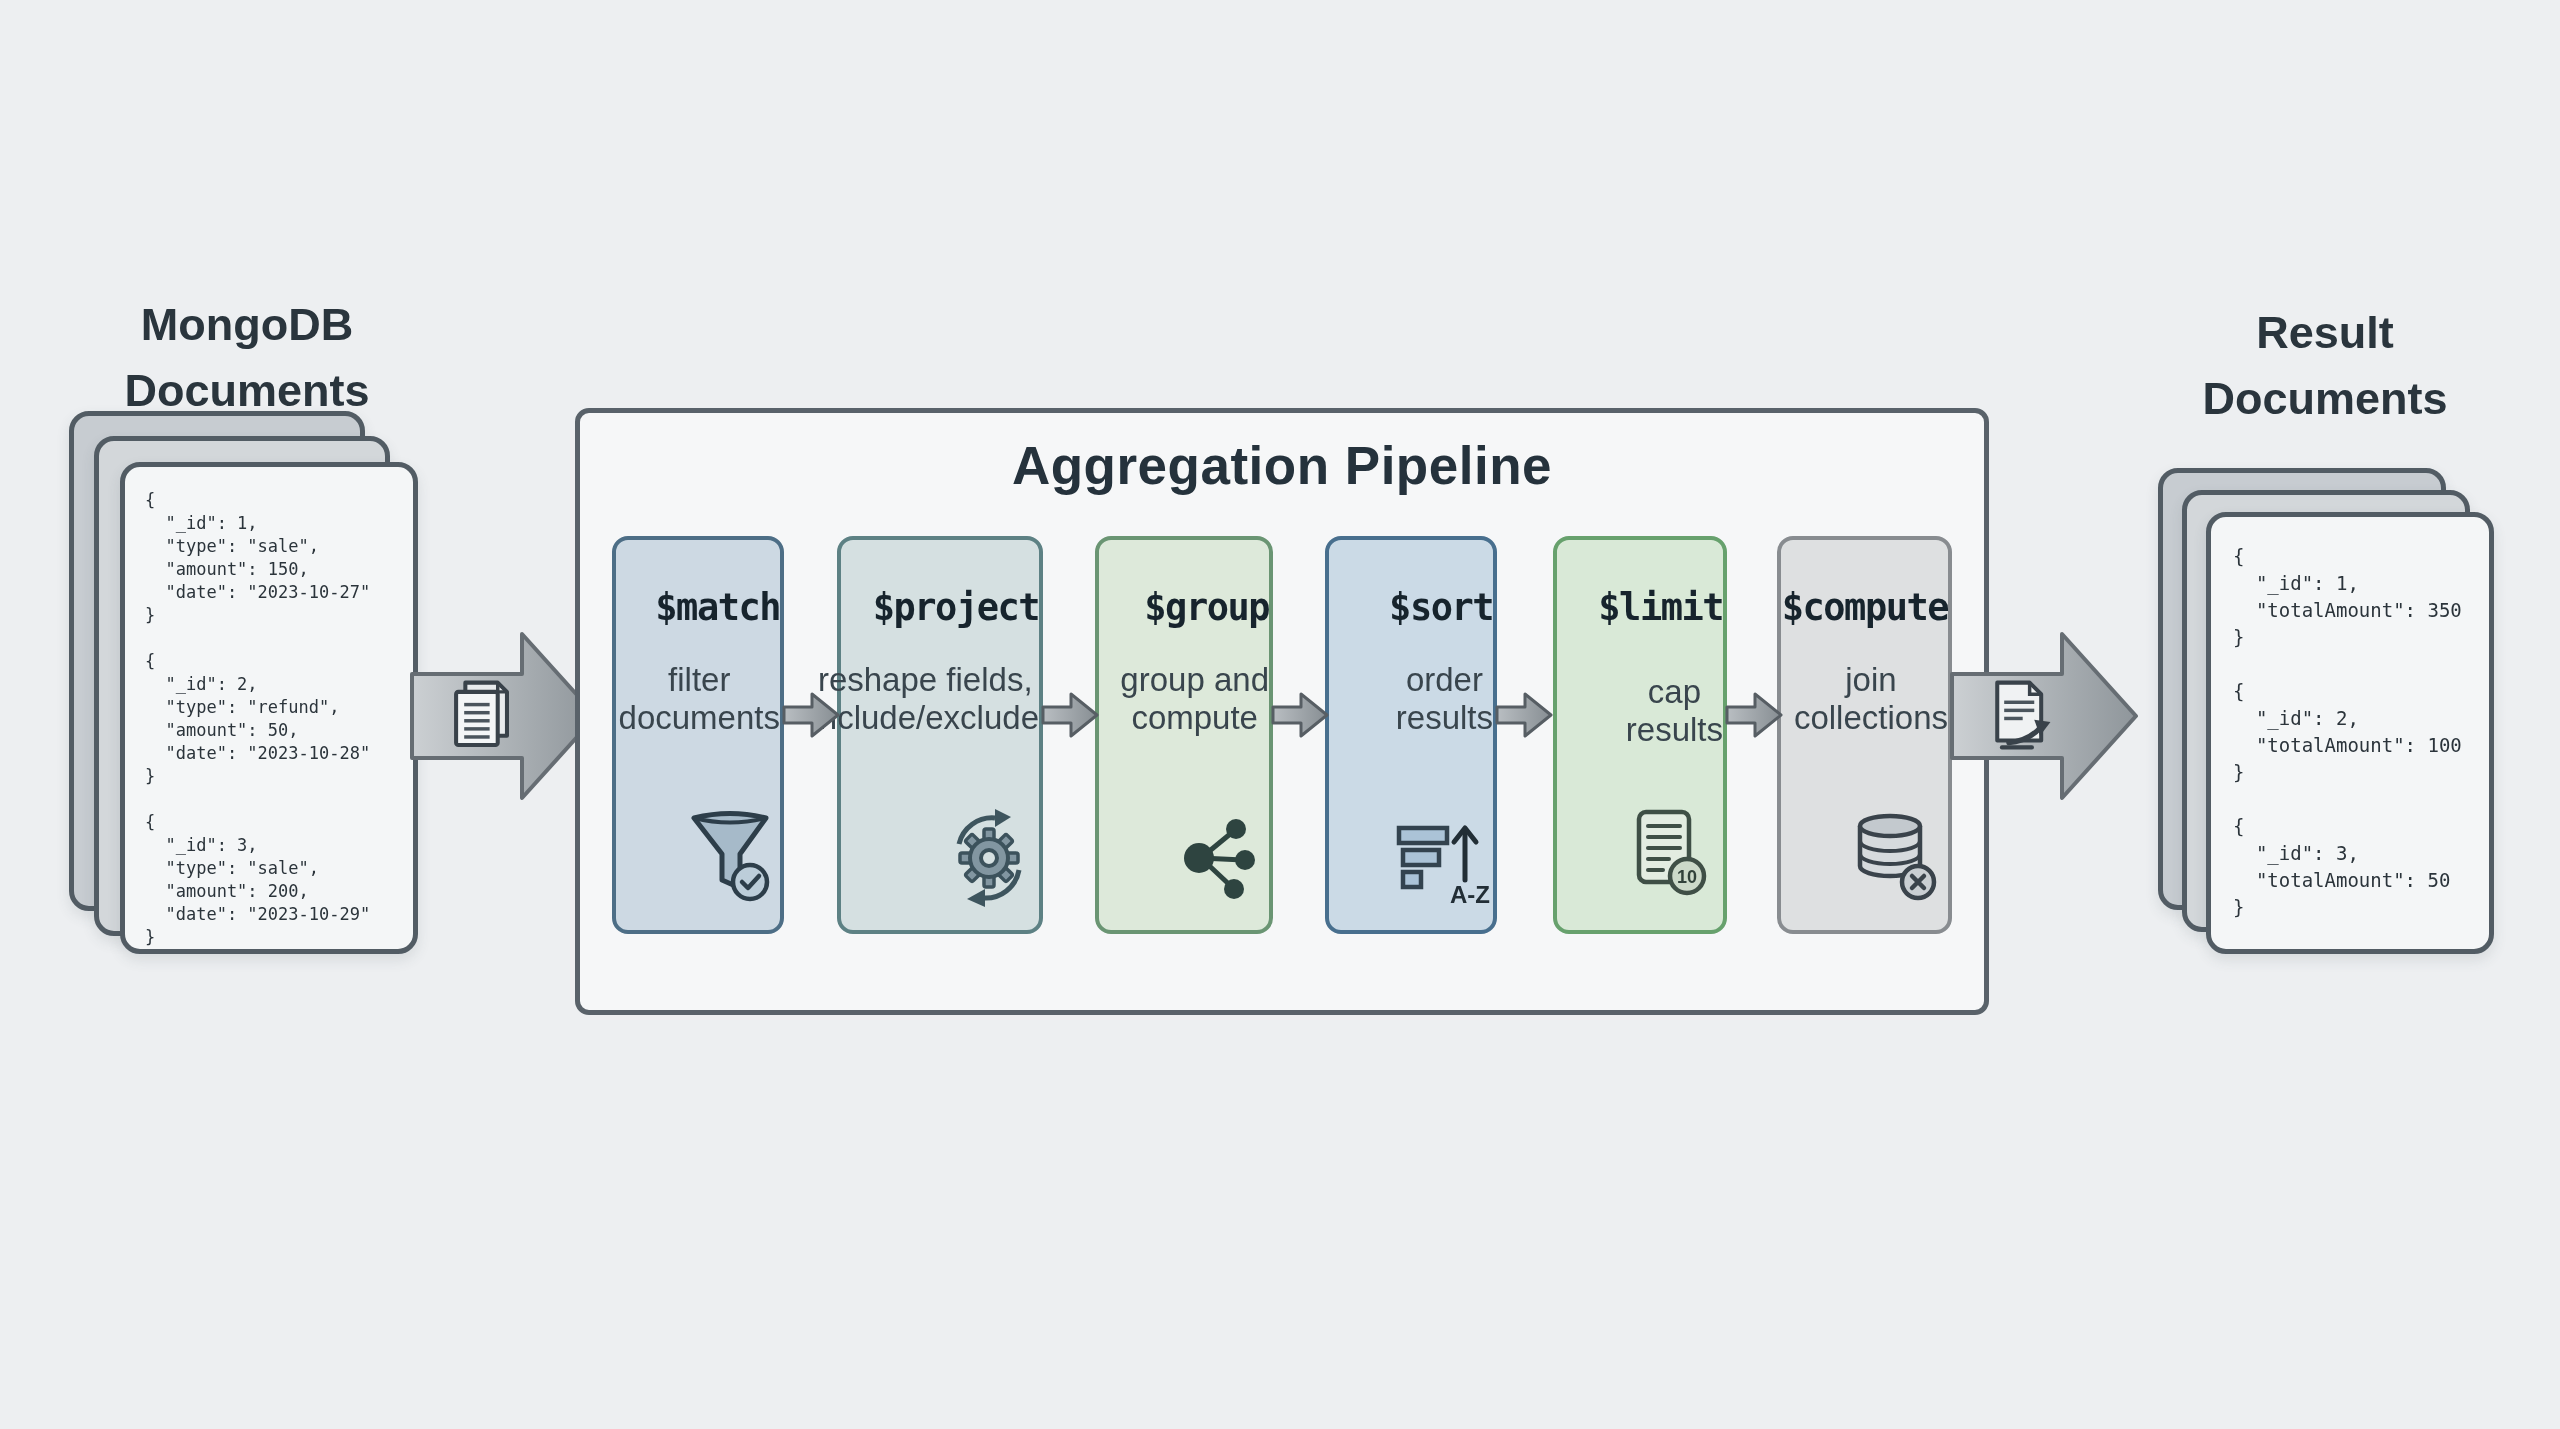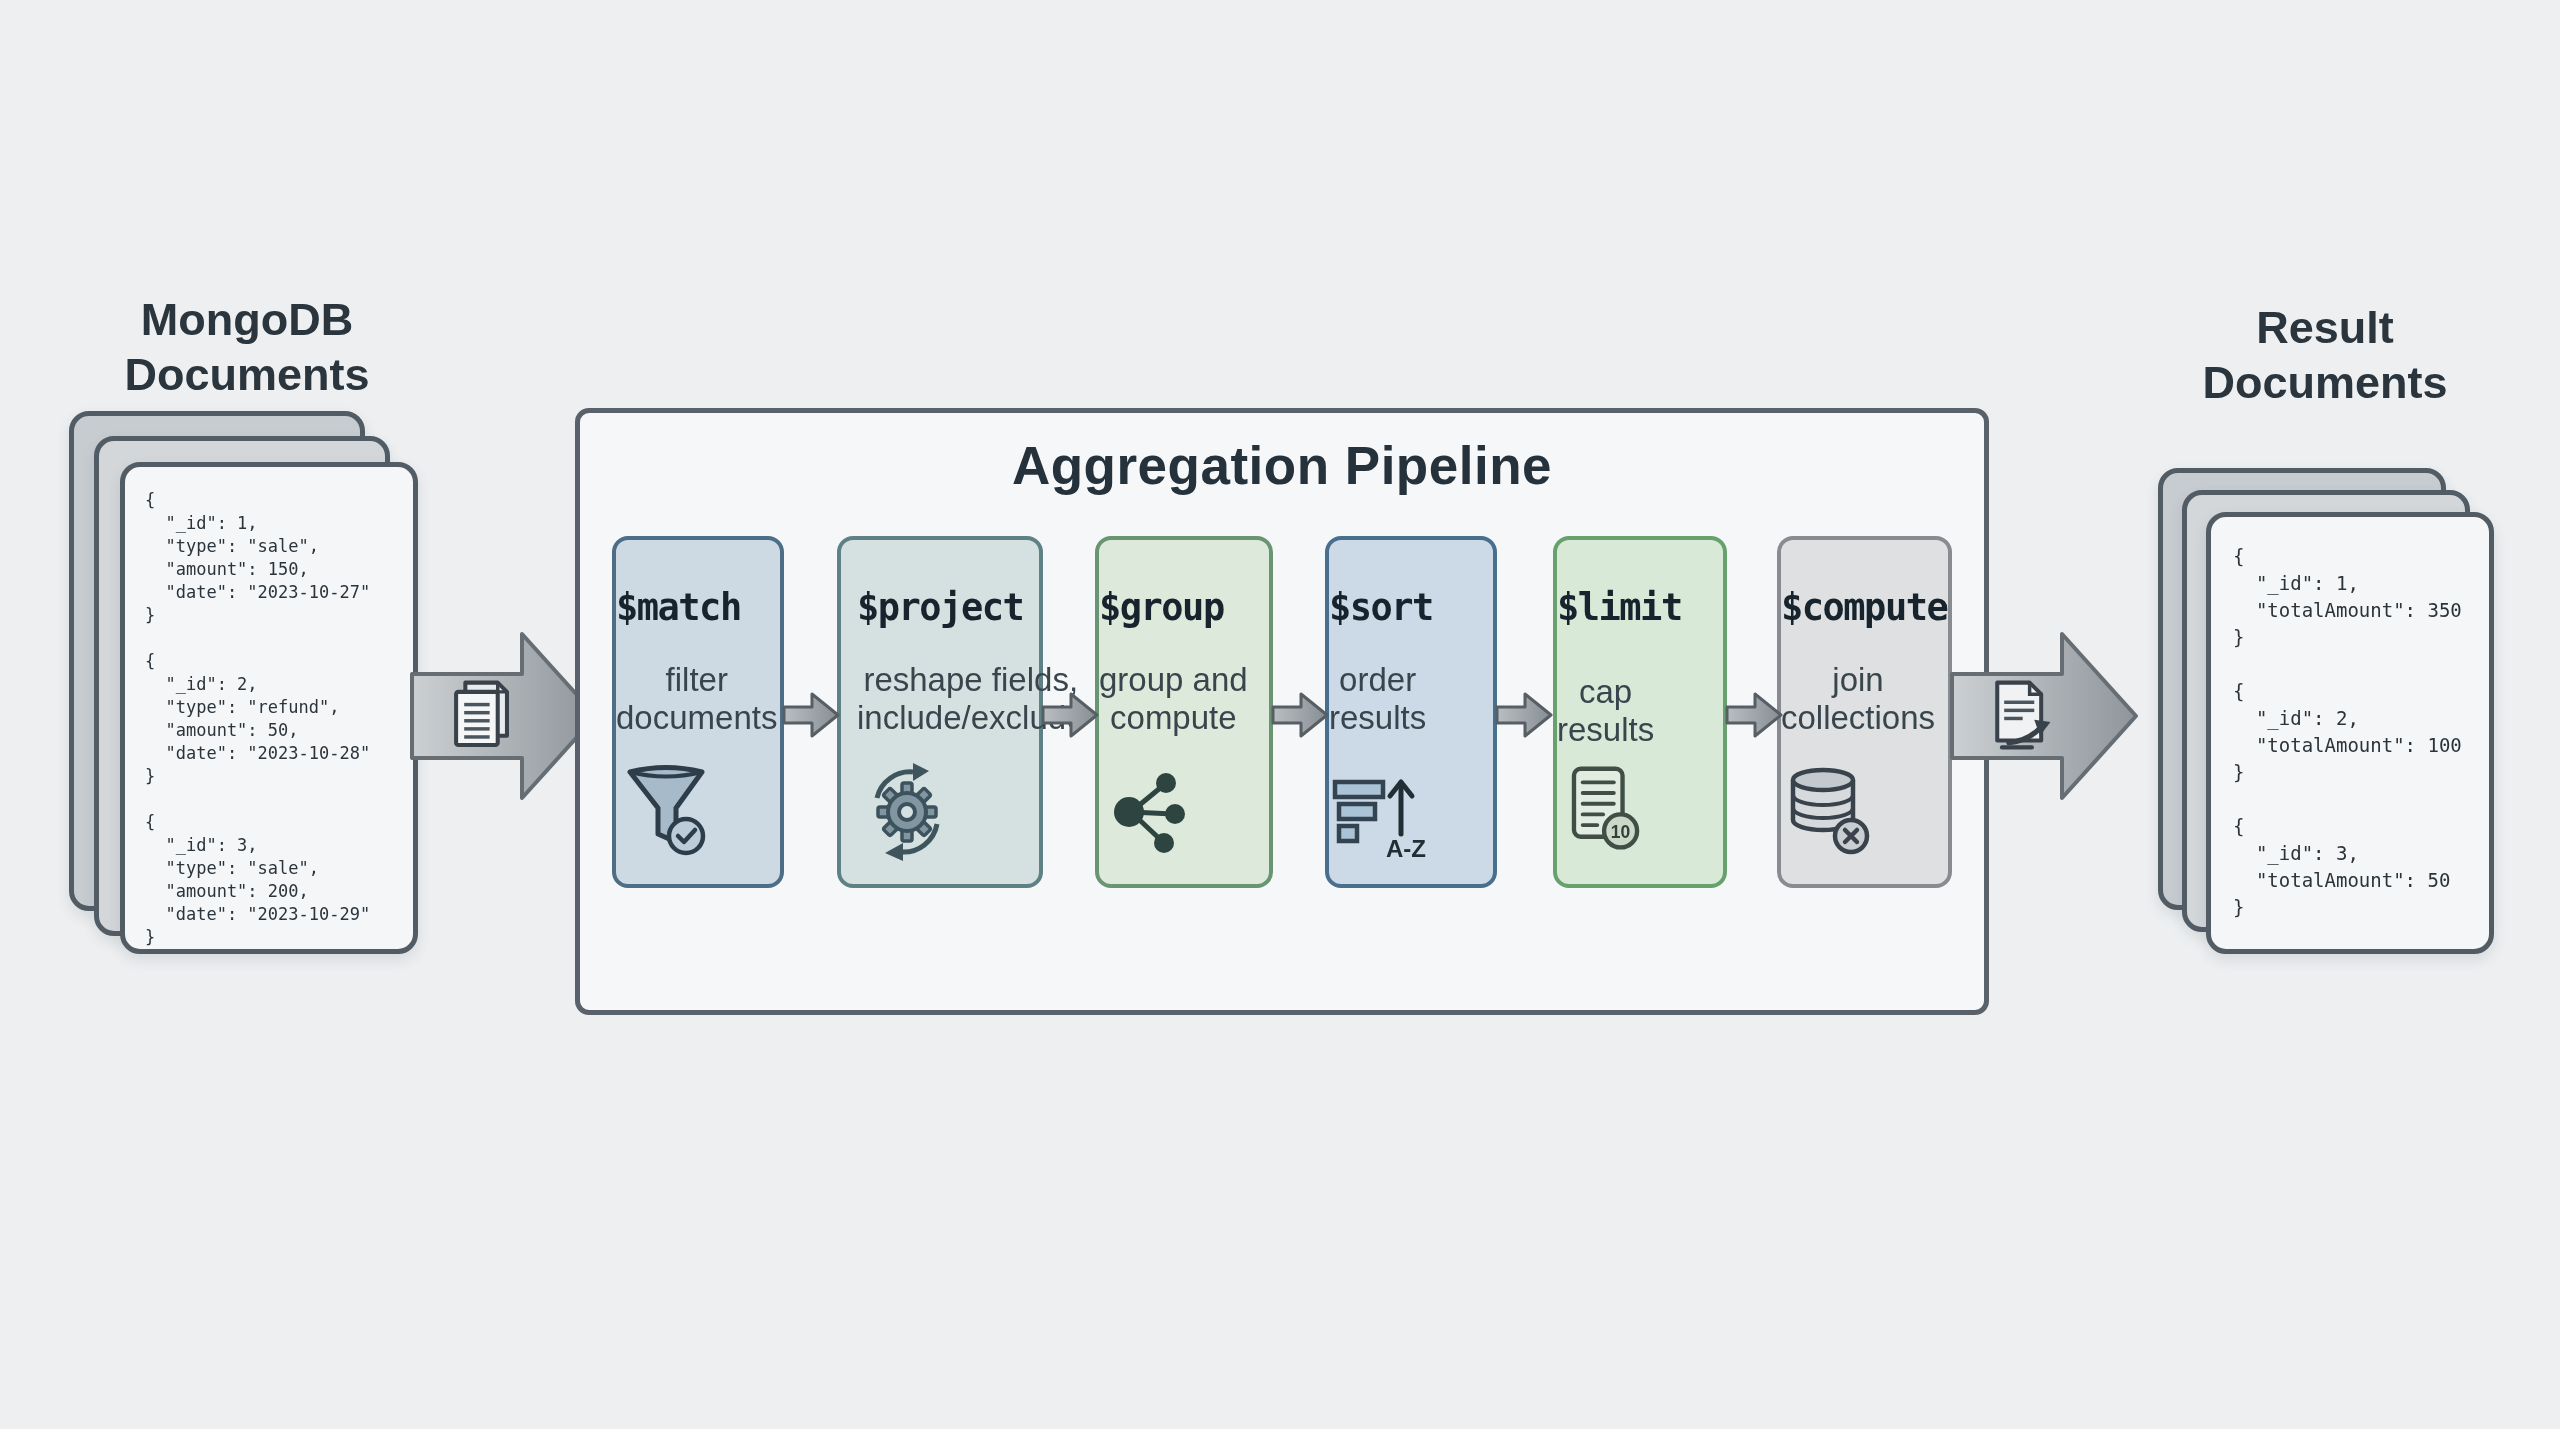--- a/index.html
+++ b/index.html
@@ -10,21 +10,21 @@
     font-family: "Liberation Sans", sans-serif;
     overflow: hidden;
   }
 
   
   .side-label {
     position: absolute;
     width: 300px;
     text-align: center;
     font-size: 45px;
-    line-height: 55px;
+    line-height: 66px;
     font-weight: 600;
     color: #2a353d;
     white-space: pre-line;
   }
   .side-label.input  { left: 97px;  top: 292px; }
   .side-label.result { left: 2175px; top: 300px; }
 
   
   .doc-page {
     position: absolute;
@@ -64,27 +64,27 @@
     font-size: 53px;
     font-weight: bold;
     color: #25323c;
     letter-spacing: 0.5px;
   }
 
   
   .stage {
     position: absolute;
     top: 536px;
-    height: 352px;
+    height: 398px;
     border-width: 4px;
     border-style: solid;
     border-radius: 16px;
     display: flex;
     flex-direction: column;
-    align-items: flex-start;
+    align-items: flex-end;
   }
   .stage-match   { left: 612px;  width: 172px; background: #cdd9e3; border-color: #4d6e86; }
   .stage-project { left: 837px;  width: 206px; background: #d5e0e1; border-color: #5d8184; padding-left: 16px; }
   .stage-group   { left: 1095px; width: 178px; background: #dde9da; border-color: #6a9573; }
   .stage-sort    { left: 1325px; width: 172px; background: #cbdae6; border-color: #486f8e; }
   .stage-limit   { left: 1553px; width: 174px; background: #d9e9d7; border-color: #67a16d; gap: 12px; }
   .stage-lookup  { left: 1777px; width: 175px; background: #dee0e1; border-color: #888c90; }
 
   .stage-name {
     margin-top: 46px;

